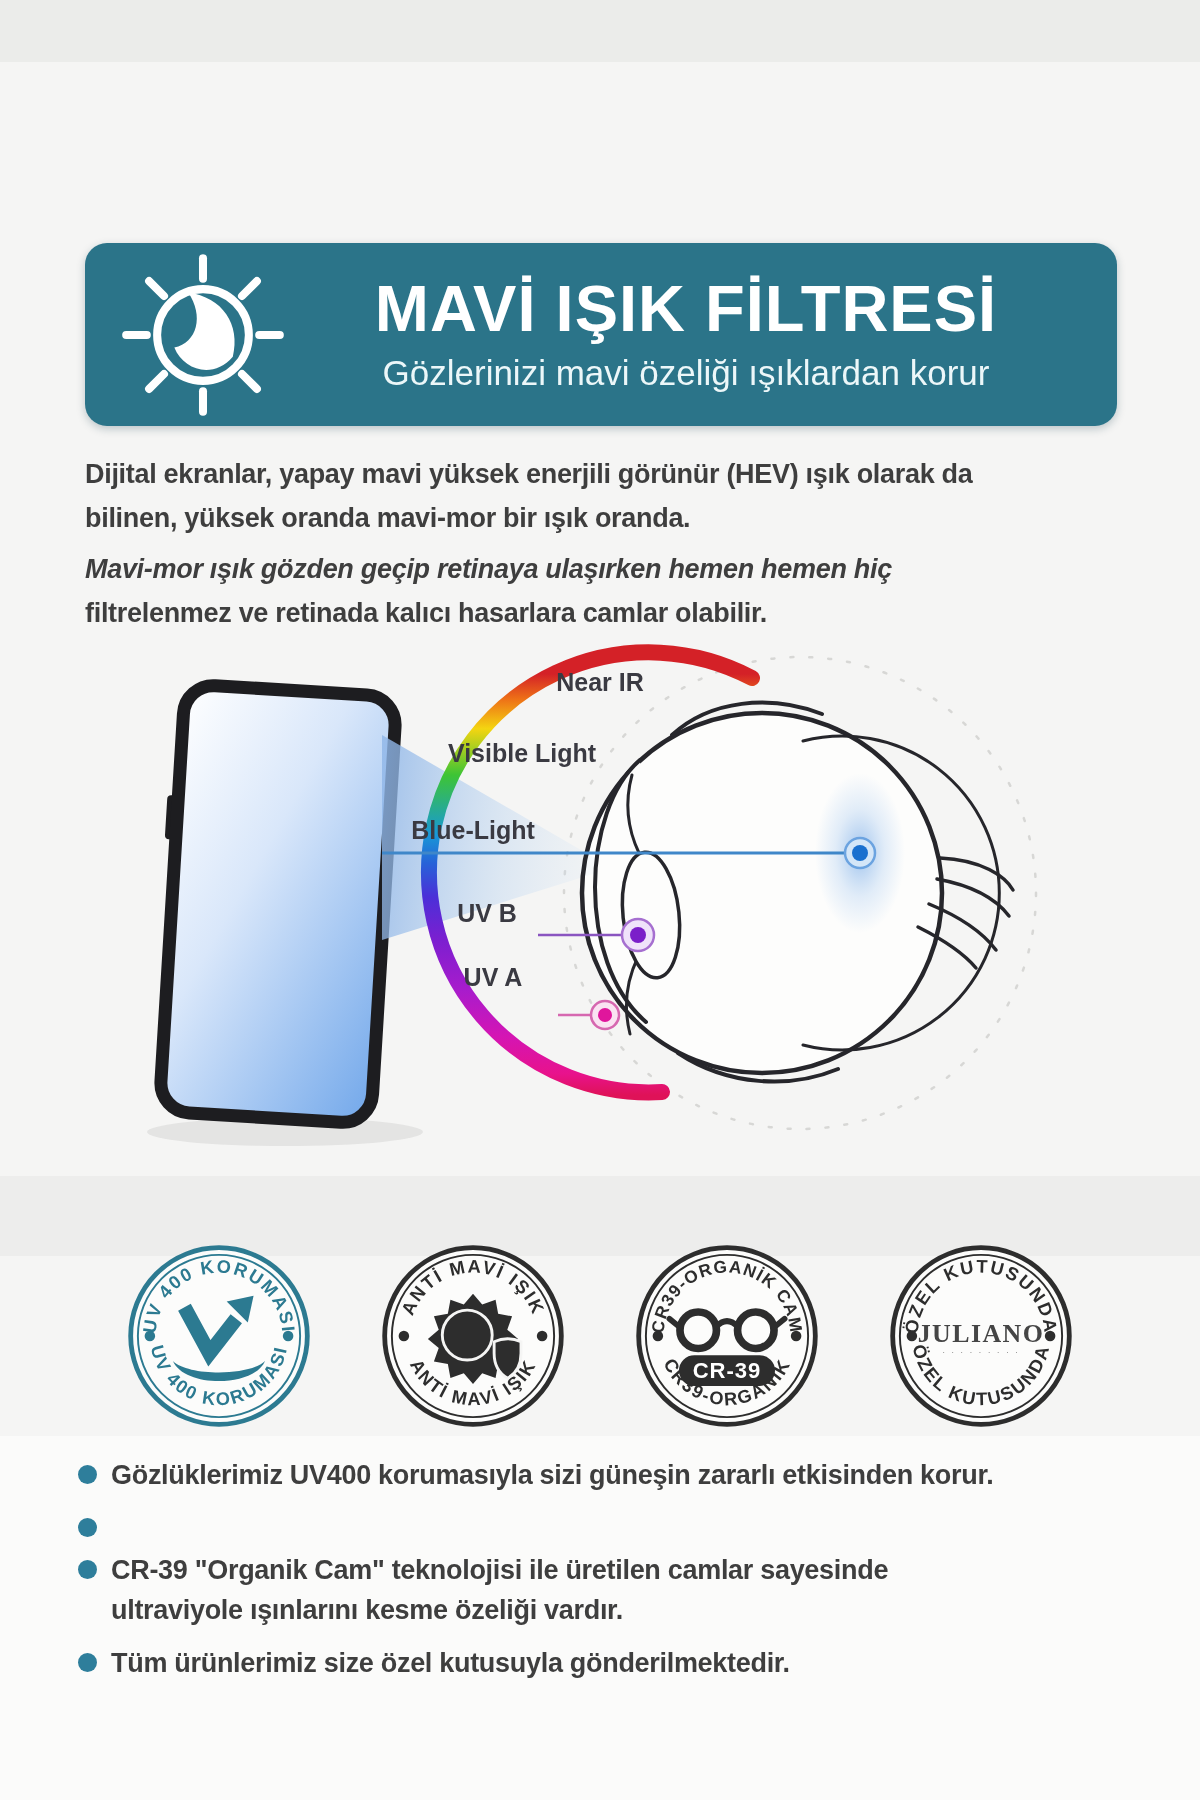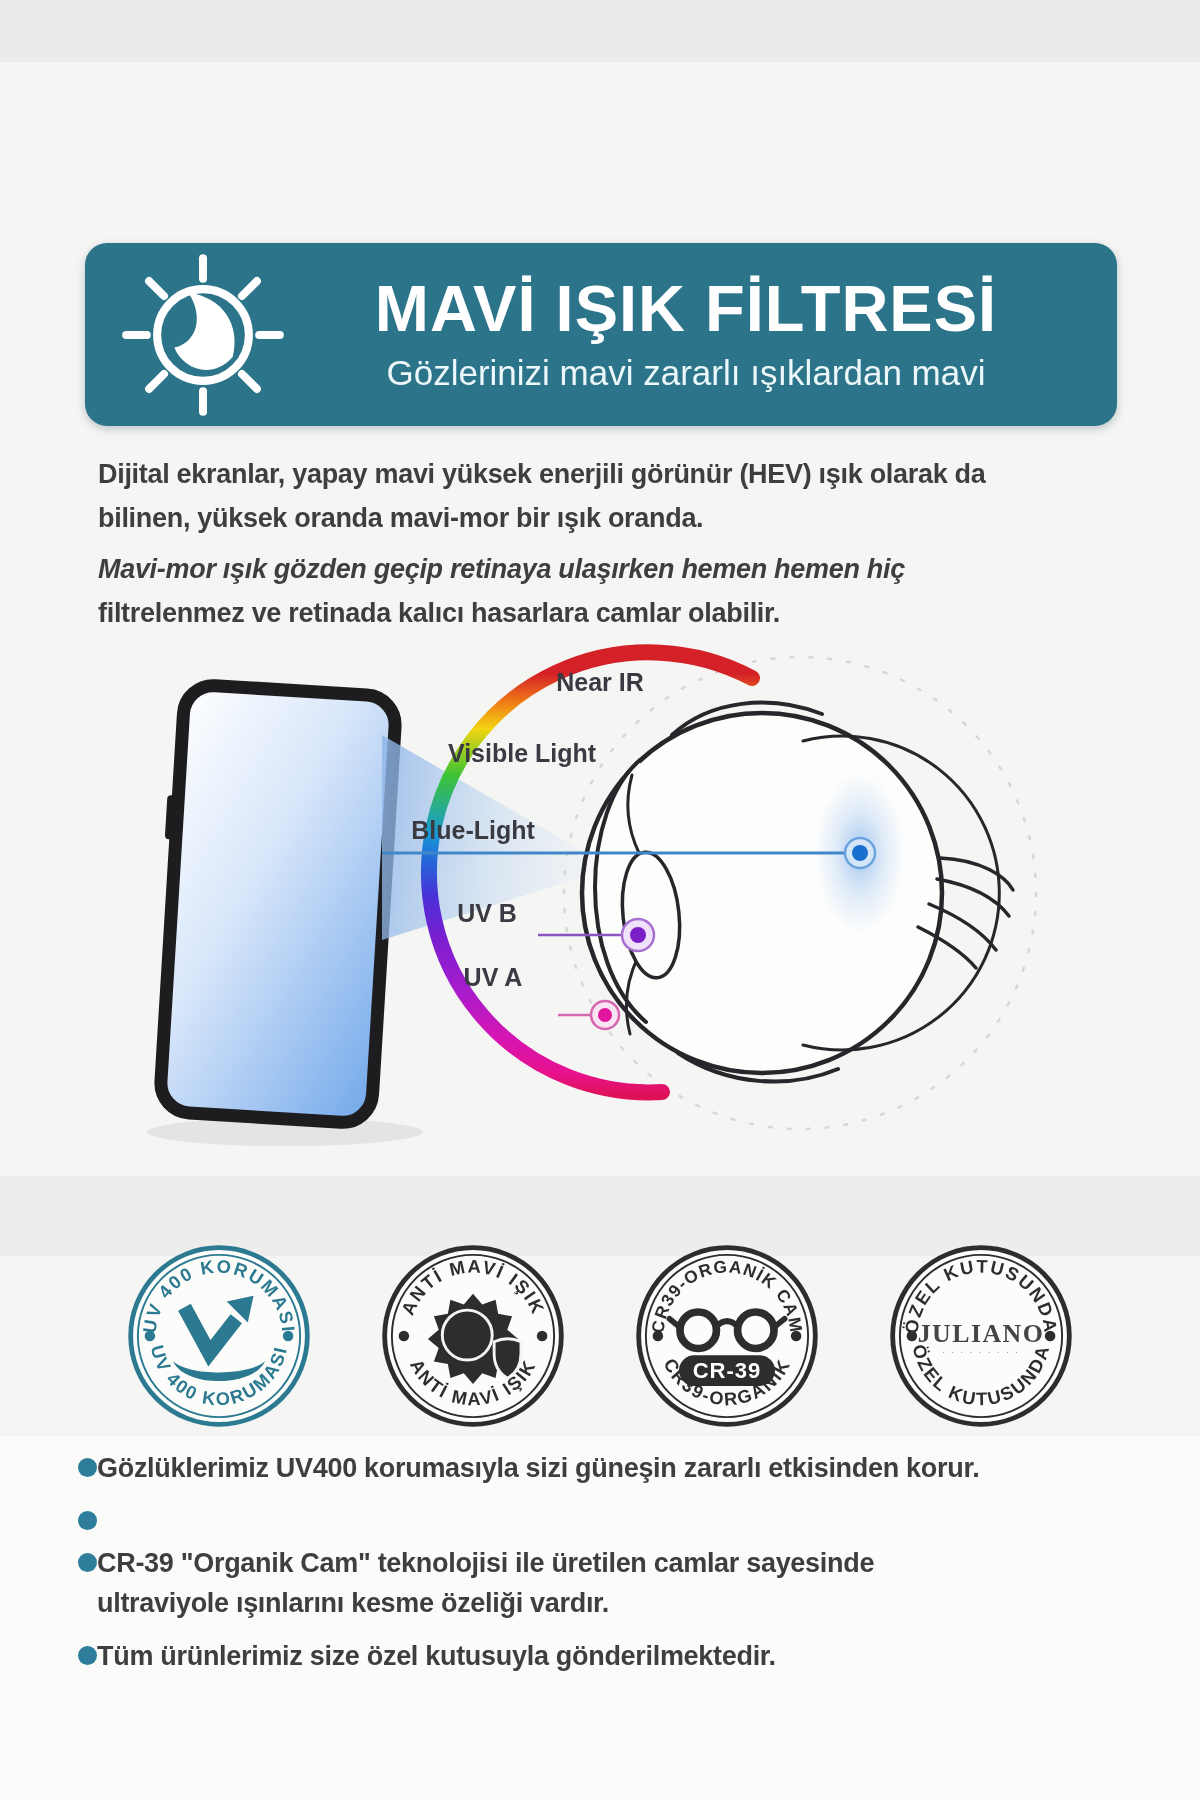--- a/index.html
+++ b/index.html
@@ -13,35 +13,35 @@
   
   .banner{position:absolute;left:85px;top:243px;width:1032px;height:183px;border-radius:22px;
           background:#2b7489;display:flex;align-items:center;padding-left:32px;box-sizing:border-box;
           box-shadow:0 3px 8px rgba(20,60,75,.25);}
   .banner-icon{flex:none;width:172px;height:172px;}
   .banner-text{flex:1;text-align:center;padding-right:34px;color:#fff;}
   .banner-title{font-size:65px;font-weight:bold;letter-spacing:1px;line-height:1;white-space:nowrap;}
   .banner-subtitle{font-size:35px;font-weight:400;color:#ecf7f9;margin-top:12px;white-space:nowrap;}
 
   
-  .intro{position:absolute;left:98px;top:452px;width:1050px;color:#3e3e3e;font-weight:bold;
+  .intro{position:absolute;left:85px;top:452px;width:1050px;color:#3e3e3e;font-weight:bold;
          font-size:27px;letter-spacing:-0.3px;}
   .intro .line{line-height:44px;white-space:nowrap;}
   .intro .para2{margin-top:7px;font-style:italic;}
 
   
   .diagram{position:absolute;left:60px;top:570px;width:1080px;height:630px;}
 
   
   .badges{position:absolute;left:0;top:1240px;width:1200px;display:flex;justify-content:center;gap:62px;}
   .badge{width:192px;height:192px;}
 
   
   .bullets{position:absolute;left:78px;top:1448px;width:1062px;}
-  .bullet{display:flex;margin-bottom:13px;}
+  .bullet{display:flex;gap:14px;margin-bottom:13px;margin-top:7px;}
   .bullet-dot{flex:none;width:19px;height:19px;border-radius:50%;background:#2e7e9b;margin-top:10px;}
   .bullet-text{font-size:27px;font-weight:bold;color:#3e3e3e;letter-spacing:-0.3px;}
   .bullet-text .line{line-height:40px;white-space:nowrap;}
 </style>
 </head>
 <body>
 
 <div class="page">
   <div class="band band-top"></div>
   <div class="band band-badges"></div>
@@ -57,21 +57,21 @@
         <line x1="28" y1="28" x2="41" y2="41"></line>
         <line x1="109" y1="109" x2="122" y2="122"></line>
         <line x1="28" y1="122" x2="41" y2="109"></line>
         <line x1="109" y1="41" x2="122" y2="28"></line>
       </g>
       <circle cx="75" cy="75" r="40" fill="none" stroke="#ffffff" stroke-width="7"></circle>
       <path d="M62,38 C92,42 108,66 101,94 C84,114 58,106 50,86 C70,82 76,58 62,38 Z" fill="#ffffff"></path>
     </svg>
     <div class="banner-text">
       <div class="banner-title">MAVİ IŞIK FİLTRESİ</div>
-      <div class="banner-subtitle">Gözlerinizi mavi zararlı ışıklardan mavi</div>
+      <div class="banner-subtitle">Gözlerinizi mavi özeliği ışıklardan korur</div>
     </div>
   </div>
 
   <div class="intro">
     <div class="line">Dijital ekranlar, yapay mavi yüksek enerjili görünür (HEV) ışık olarak da</div>
     <div class="line">bilinen, yüksek oranda mavi-mor bir ışık oranda.</div>
     <div class="line para2">Mavi-mor ışık gözden geçip retinaya ulaşırken hemen hemen hiç</div>
     <div class="line">filtrelenmez ve retinada kalıcı hasarlara camlar olabilir.</div>
   </div>
 

